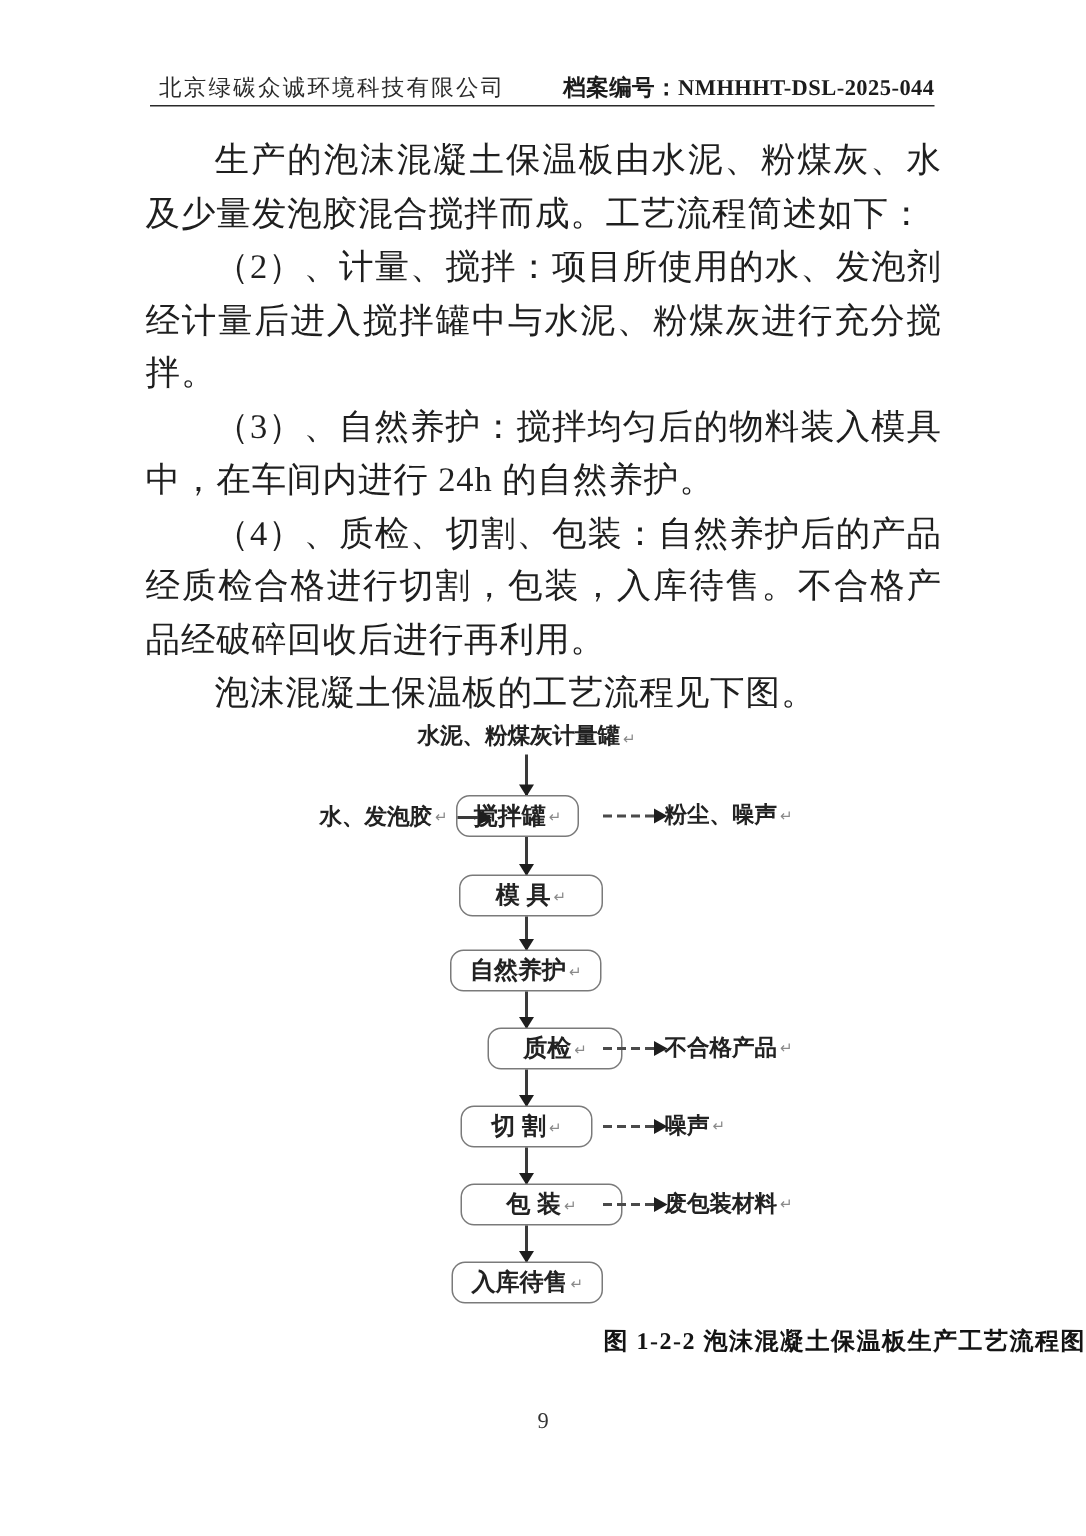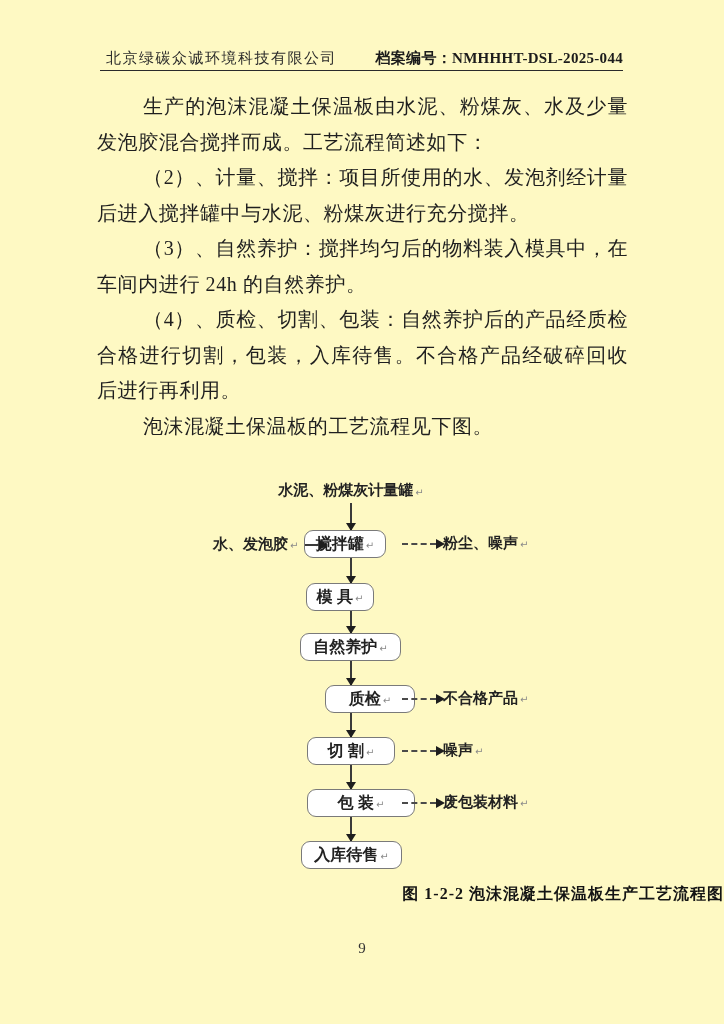--- a/index.html
+++ b/index.html
@@ -1,41 +1,41 @@
 <!DOCTYPE html>
 <html lang="zh"><head>
 <meta charset="utf-8">
 <style>
   html,body{margin:0;padding:0;background:#e8e8e8;}
   .page{
     position:relative;
     width:724px;height:1024px;
     margin:0 auto;
-    background:#fef9c3;
+    background:#ffffff;
     overflow:hidden;
     font-family:"Liberation Serif","DejaVu Serif",serif;
     color:#1f1f1f;
   }
   
   .hdr-company{
     position:absolute;left:106px;top:49px;
     font-size:15px;letter-spacing:1.5px;color:#2b2b2b;
   }
   .hdr-doc{
     position:absolute;right:101px;top:49px;
     font-size:15px;letter-spacing:.3px;color:#1c1c1c;font-weight:600;
   }
   .hdr-rule{
     position:absolute;left:100px;top:70px;width:523px;height:0;
     border-top:1.6px solid #2a2a2a;
   }
   
   .body-text{
     position:absolute;left:97px;top:89px;width:531px;
-    font-size:20px;line-height:35.5px;letter-spacing:.6px;
+    font-size:23px;line-height:35.5px;letter-spacing:.6px;
   }
   .body-text p{margin:0;text-align:justify;text-indent:46px;}
   
   .fc-label{
     font-family:"Liberation Sans","DejaVu Sans",sans-serif;
     font-weight:600;color:#222;
   }
   .fc-title{
     position:absolute;left:241px;top:481px;width:220px;
     text-align:center;font-size:15px;
@@ -119,21 +119,21 @@
   </div>
 
   <div class="side-row fc-label" style="left:402px;top:534px">
     <div class="h-line dashed" style="width:34px"></div>
     <span class="gap6">粉尘、噪声</span>
       <span class="ret">↵</span>
   </div>
 
   <div class="v-arrow" style="top:558px;height:25px"></div>
 
-  <div class="fbox fc-label" style="left:306px;top:583px;width:68px">
+  <div class="fbox fc-label" style="left:306px;top:583px;width:96px">
       <span>模 具</span>
       <span class="ret">↵</span>
     </div>
 
   <div class="v-arrow" style="top:611px;height:22px"></div>
 
   <div class="fbox fc-label" style="left:300px;top:633px;width:101px">
       <span>自然养护</span>
       <span class="ret">↵</span>
     </div>

